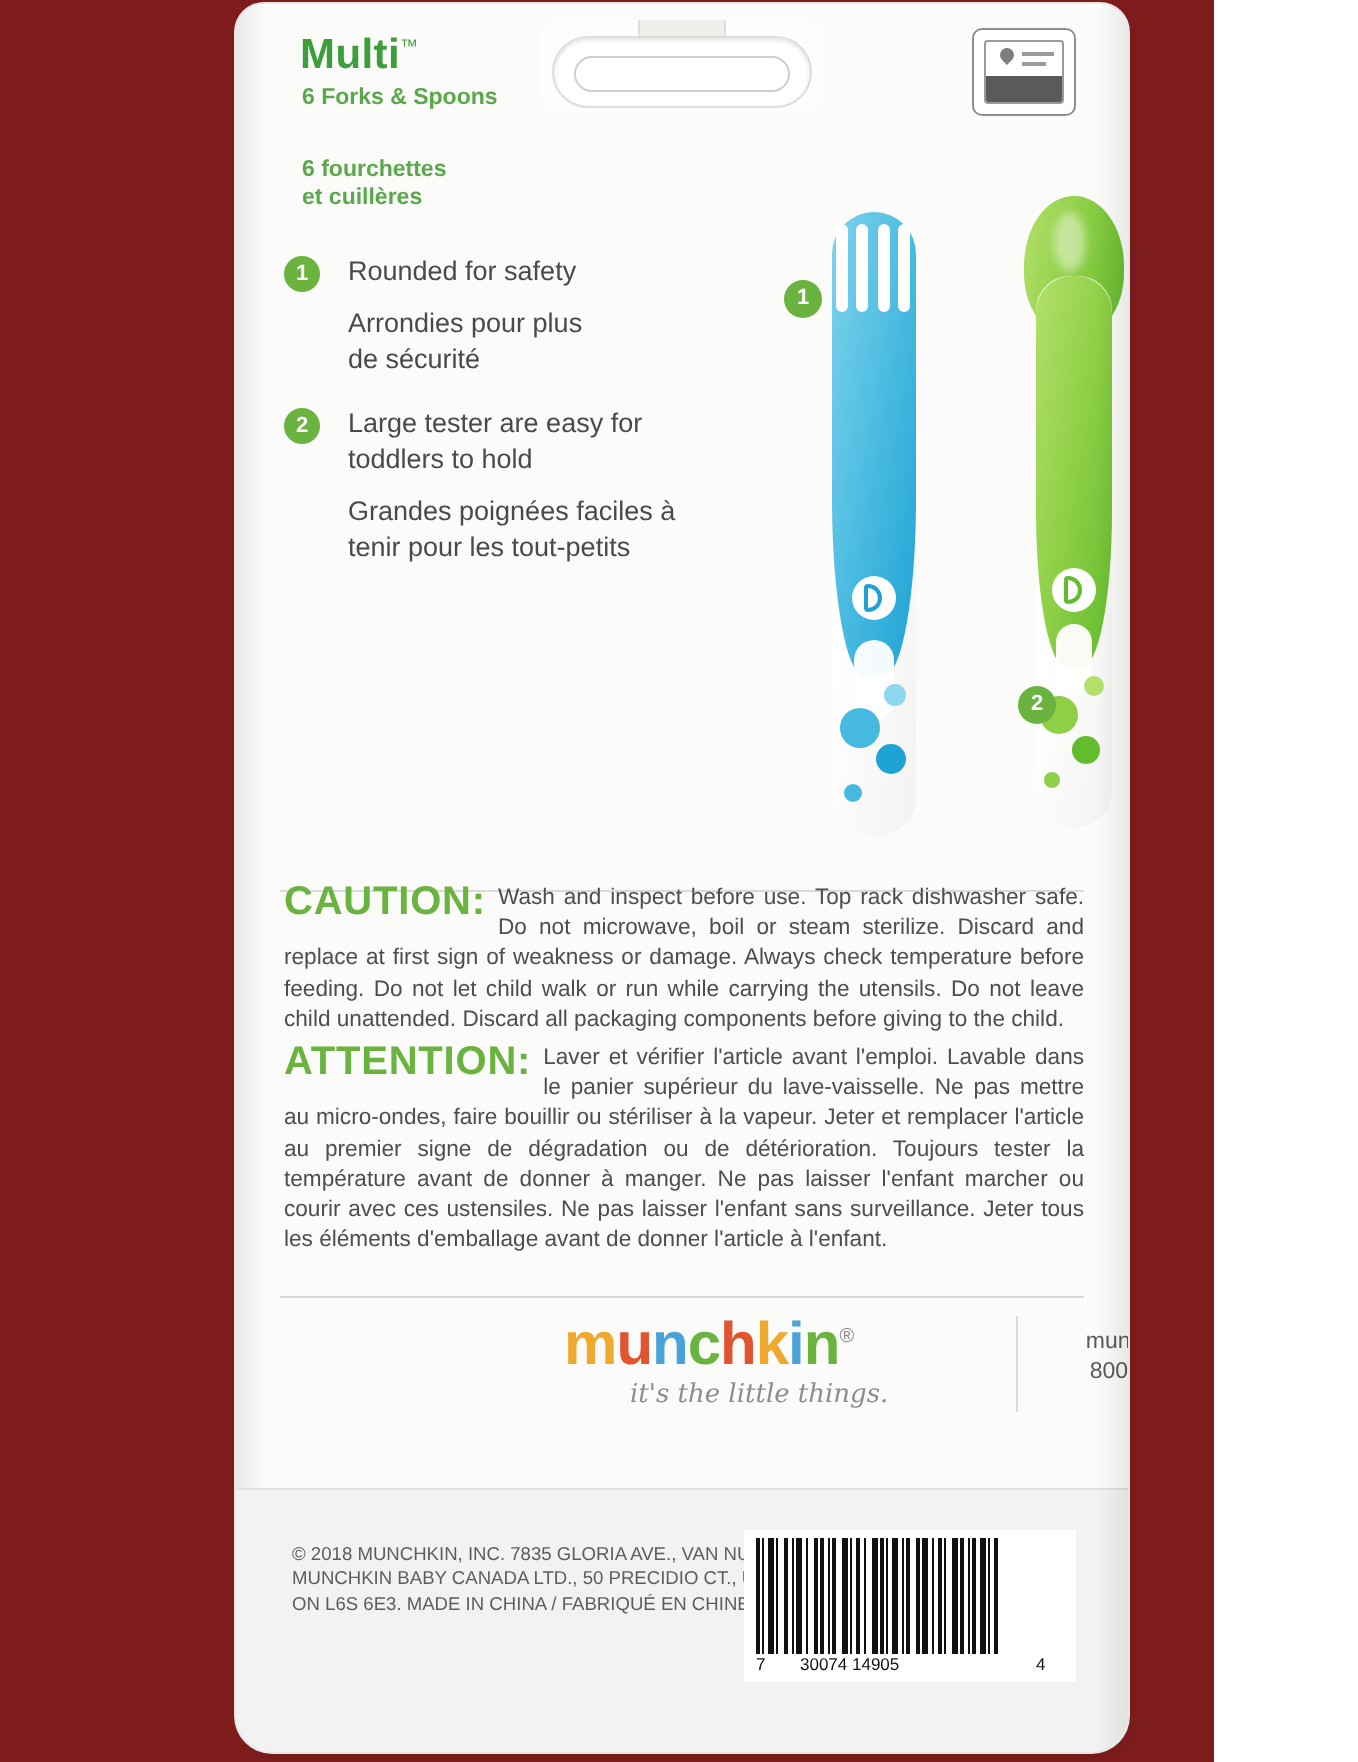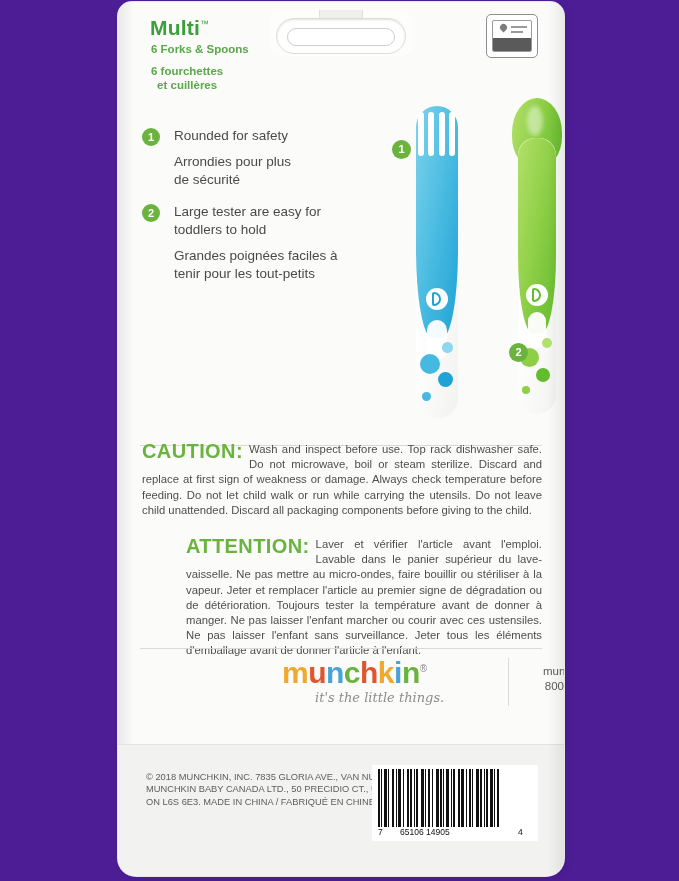--- a/index.html
+++ b/index.html
@@ -9,23 +9,23 @@
   }
   body {
     width: 679px;
     height: 881px;
     font-family: "Liberation Sans", sans-serif;
     -webkit-font-smoothing: antialiased;
   }
 
   .stage {
     position: relative;
-    width: 679px;
+    width: 607px;
     height: 881px;
-    background: #4c1d95;
+    background: #7f1d1d;
     overflow: hidden;
   }
 
   
   .package {
     position: absolute;
     left: 118px;
     top: 2px;
     width: 446px;
     height: 874px;
@@ -116,26 +116,25 @@
     position: absolute;
     left: 33px;
     top: 41px;
     font-size: 11.5px;
     font-weight: bold;
     color: #5aa84a;
   }
   .count-fr {
     position: absolute;
     left: 33px;
-    top: 62px;
+    top: 76px;
     font-size: 11.5px;
     font-weight: bold;
     color: #5aa84a;
     line-height: 14px;
-    text-align: center;
   }
 
   
   .symbol-box {
     position: absolute;
     right: 26px;
     top: 12px;
     width: 52px;
     height: 44px;
     border: 1.5px solid #8e8e8e;
@@ -608,21 +607,21 @@
       </div>
     </div>
 
     <div class="rule" style="top:443px;"></div>
 
     <div class="notice" style="top:440px;">
       <span class="head">CAUTION:</span>
       <div class="body">Wash and inspect before use. Top rack dishwasher safe. Do not microwave, boil or steam sterilize. Discard and replace at first sign of weakness or damage. Always check temperature before feeding. Do not let child walk or run while carrying the utensils. Do not leave child unattended. Discard all packaging components before giving to the child.</div>
     </div>
 
-    <div class="notice" style="top:535px;margin-left:44px;">
+    <div class="notice" style="top:520px;">
       <span class="head">ATTENTION:</span>
       <div class="body">Laver et vérifier l'article avant l'emploi. Lavable dans le panier supérieur du lave-vaisselle. Ne pas mettre au micro-ondes, faire bouillir ou stériliser à la vapeur. Jeter et remplacer l'article au premier signe de dégradation ou de détérioration. Toujours tester la température avant de donner à manger. Ne pas laisser l'enfant marcher ou courir avec ces ustensiles. Ne pas laisser l'enfant sans surveillance. Jeter tous les éléments d'emballage avant de donner l'article à l'enfant.</div>
     </div>
 
     <div class="rule" style="top:646px;"></div>
 
     <div class="logo-area">
       <div class="munchkin-word"><span class="l1">m</span><span class="l2">u</span><span class="l3">n</span><span class="l4">c</span><span class="l5">h</span><span class="l6">k</span><span class="l7">i</span><span class="l8">n</span><span class="tm">®</span></div>
       <div class="tagline">it's the little things.</div>
 
@@ -707,20 +706,20 @@
           <div class="b" style="width:2px"></div>
             <div class="b" style="width:2px;background:#fff"></div>
           <div class="b" style="width:3px"></div>
             <div class="b" style="width:1px;background:#fff"></div>
           <div class="b" style="width:1px"></div>
             <div class="b" style="width:2px;background:#fff"></div>
           <div class="b" style="width:2px"></div>
         </div>
         <div class="digits">
           <span style="left:0px;">7</span>
-          <span style="left:22px;">65106 14905</span>
+          <span style="left:22px;">30074 14905</span>
           <span style="left:140px;">4</span>
         </div>
       </div>
     </div>
 
   </div>
 </div>
 
 </body></html>

